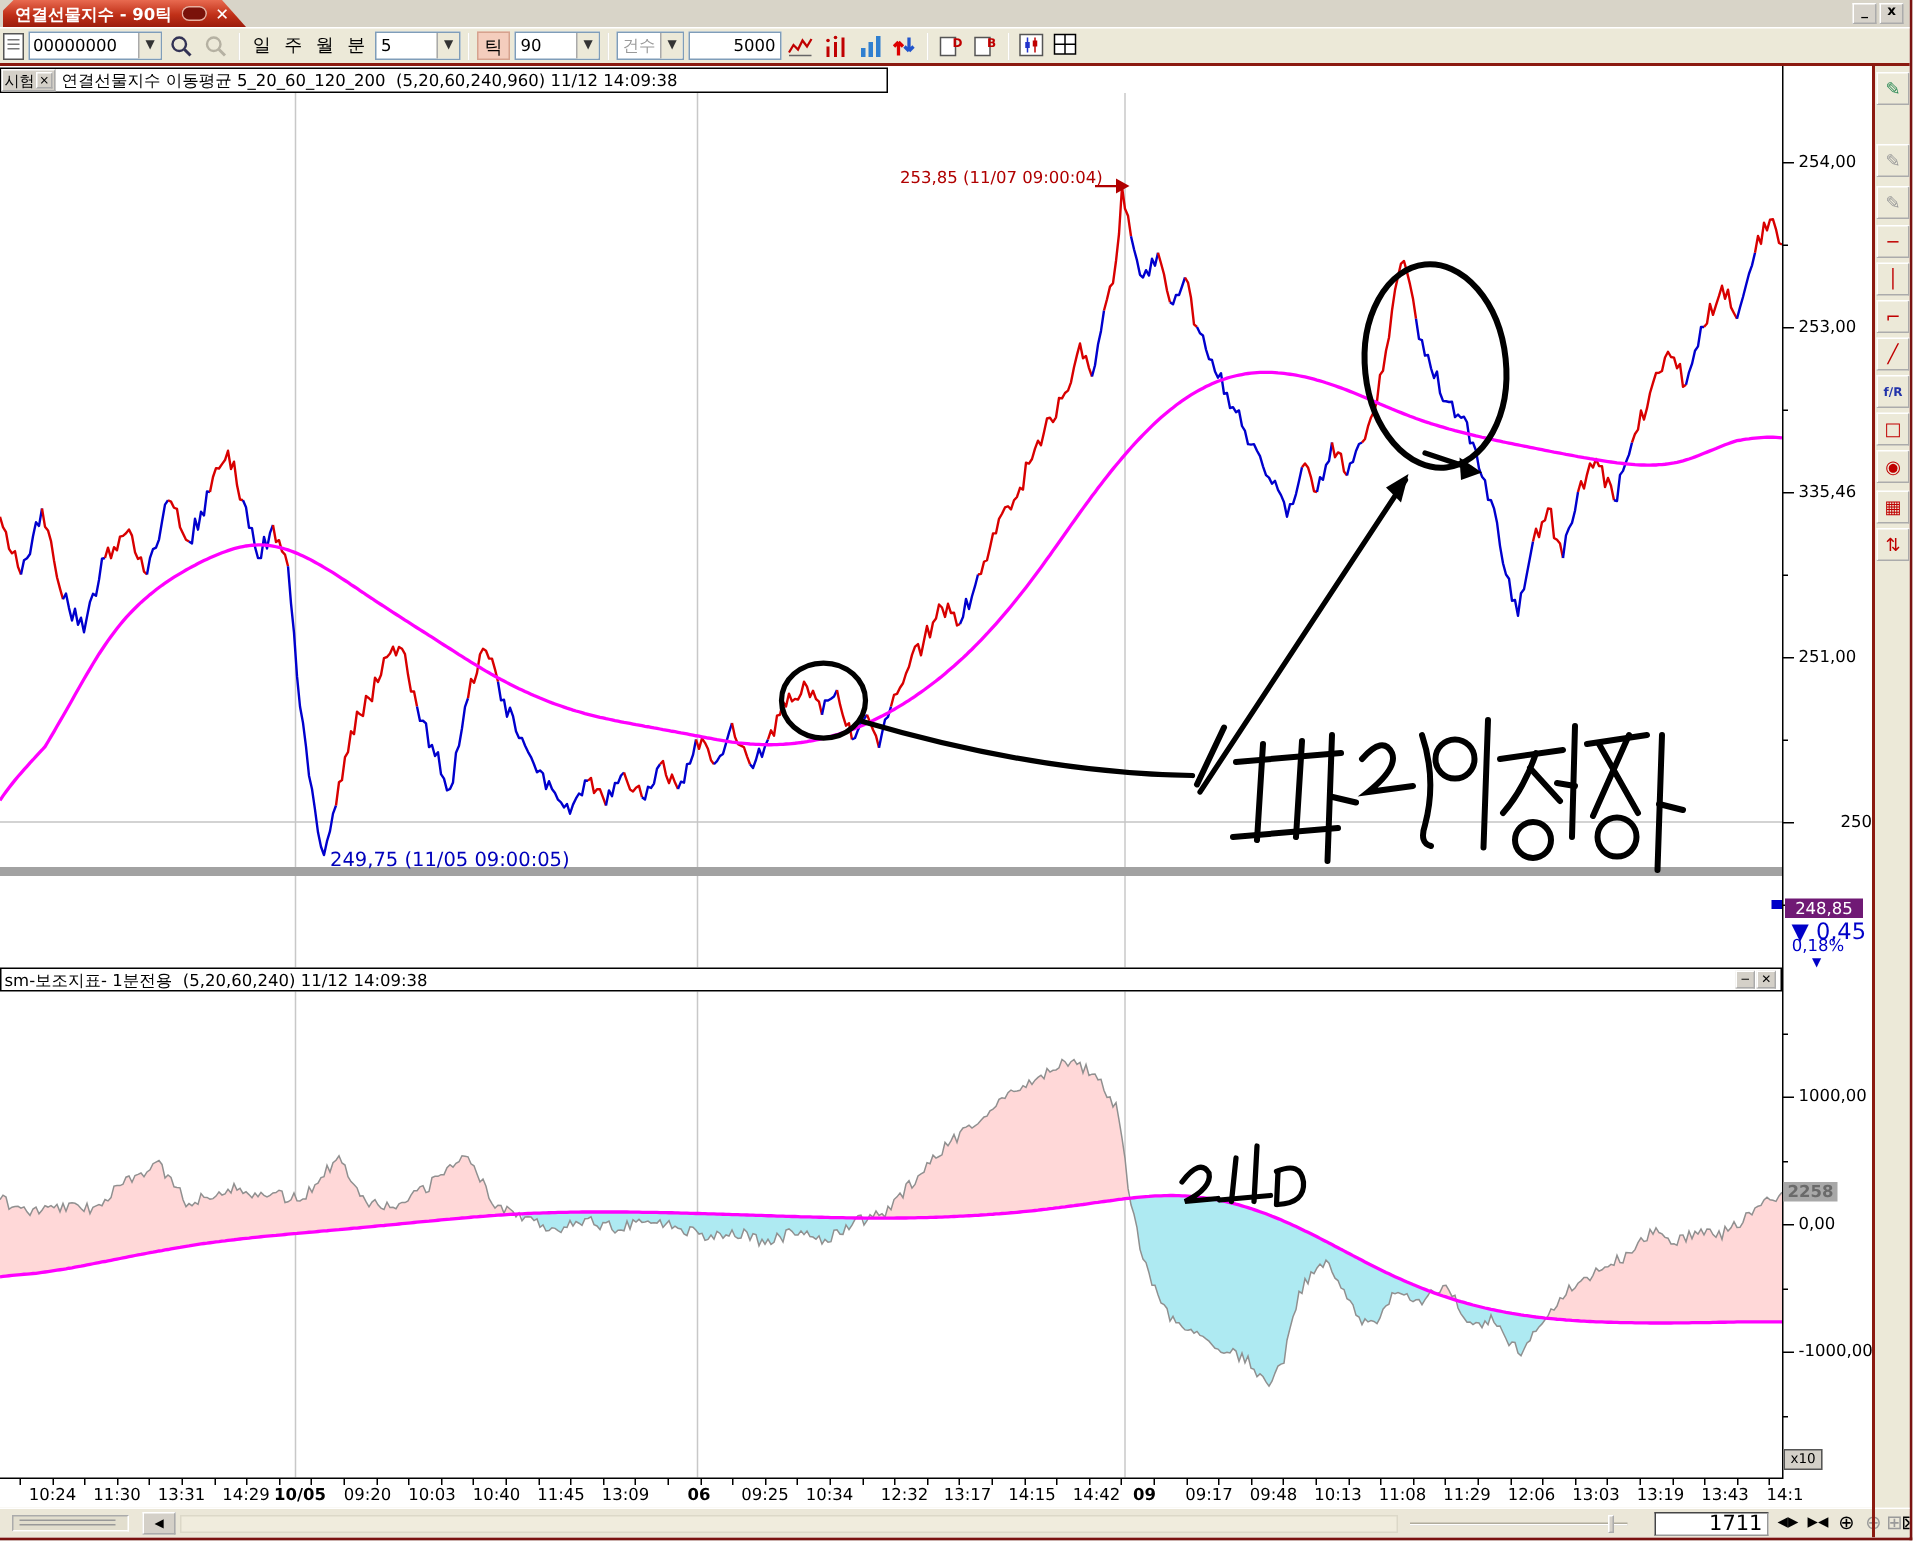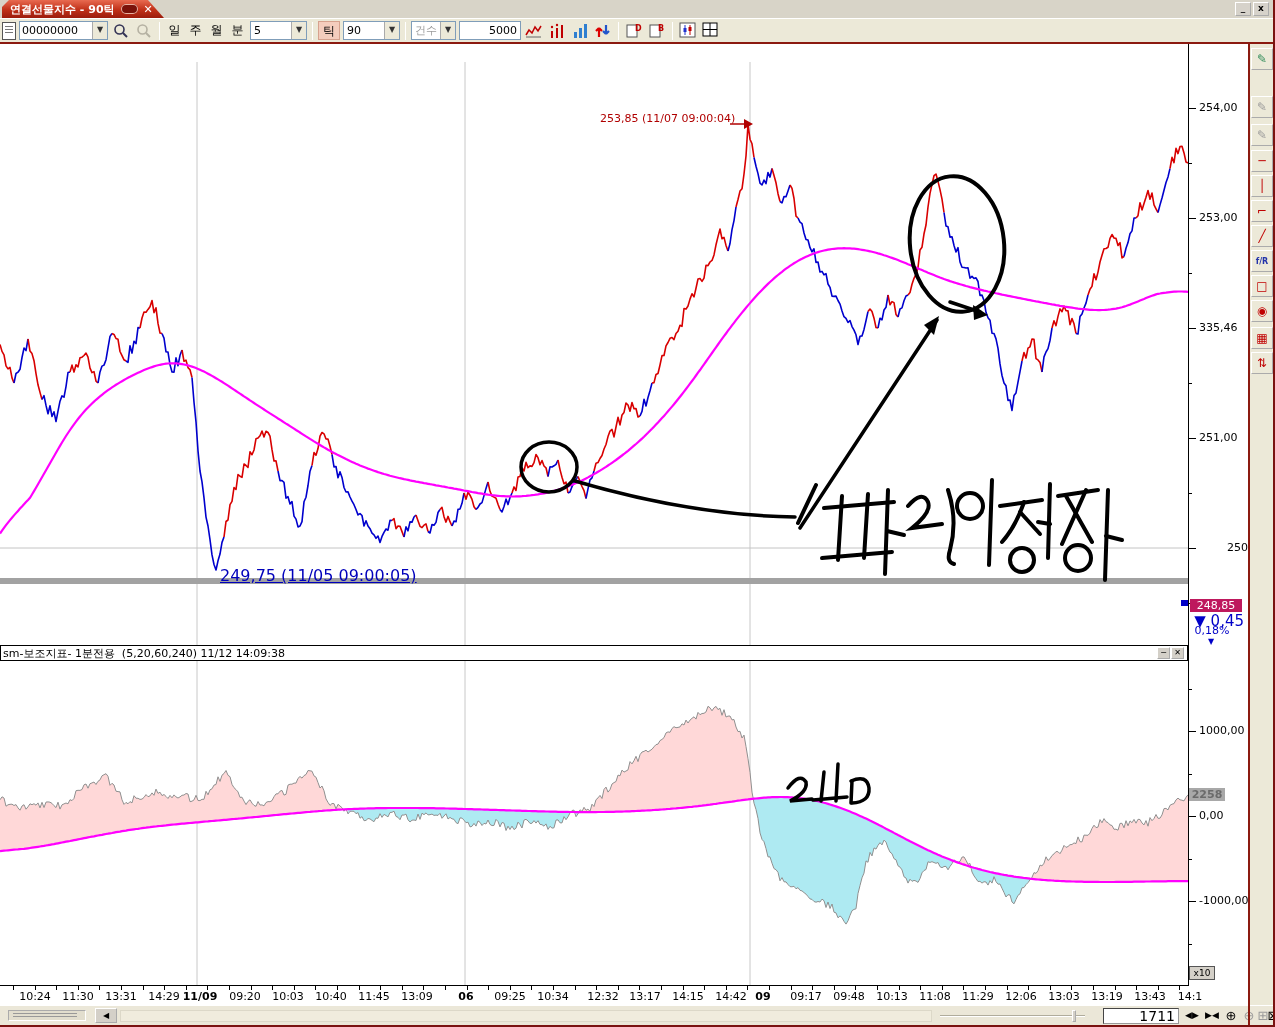--- a/index.html
+++ b/index.html
@@ -43,22 +43,22 @@
   .tag-close{width:11px;height:11px;background:#d4d0c8;border:1px outset #fff;font-size:8px;
              line-height:9px;text-align:center;}
   .hdr-text{white-space:pre;color:#000;}
   .sub-header-box{position:absolute;left:0;top:645px;width:1188px;height:16px;background:#fff;
                   border:1px solid #000;display:flex;align-items:center;font-size:11px;padding:0 2px;}
   .sub-btns{position:absolute;right:3px;top:1px;display:flex;gap:1px;}
   .mini-btn{width:13px;height:12px;background:#d4d0c8;border:1px outset #fff;font-size:8px;
             line-height:10px;text-align:center;}
   
   .annot-high{position:absolute;left:600px;top:112px;color:#b00000;font-size:11px;}
-  .annot-low{position:absolute;left:220px;top:566px;color:#0000bb;font-size:16px;text-decoration:underline;}
-  .price-badge{position:absolute;left:1190px;top:599px;width:52px;height:13px;background:#be185d;
+  .annot-low{position:absolute;left:220px;top:566px;color:#0000bb;font-size:13px;}
+  .price-badge{position:absolute;left:1190px;top:599px;width:52px;height:13px;background:#701a75;
                color:#fff;font-size:11px;line-height:13px;text-align:center;}
   .chg-row{position:absolute;left:1192px;top:612px;width:52px;color:#0000c8;font-size:15px;text-align:right;}
   .pct-row{position:absolute;left:1186px;top:624px;width:52px;color:#0000c8;font-size:11px;text-align:center;}
   .tiny-tri{position:absolute;left:1208px;top:637px;color:#0000c8;font-size:8px;}
   .osc-badge{position:absolute;left:1189px;top:788px;width:36px;height:13px;background:#a8a8a8;
              color:#6a6a6a;font-size:11px;line-height:13px;text-align:center;font-weight:bold;}
   .x10-box{position:absolute;left:1189px;top:966px;width:26px;height:14px;background:#d4d0c8;
            border:1px solid #555;font-size:9px;line-height:12px;text-align:center;}
   
   .axis-label{position:absolute;font-size:11px;color:#000;}
@@ -329,20 +329,27 @@
           <path d="M788,128 Q800,112 806,122 Q808,132 790,141 L812,139"></path>
           <path d="M824,112 L821,141"></path>
           <path d="M838,104 L836,141"></path>
           <path d="M813,140 L847,137"></path>
           <path d="M852,121 L851,143"></path>
           <path d="M851,121 Q867,114 869,128 Q870,142 852,143"></path>
         </g>
       </svg></div>
   <div class="plot-rborder"></div>
 
+  <div class="main-header-box">
+    <div class="tag-box">
+      <span>시험</span>
+      <span class="tag-close">×</span>
+    </div>
+    <span class="hdr-text">연결선물지수 이동평균 5_20_60_120_200  (5,20,60,240,960) 11/12 14:09:38</span>
+  </div>
 
   <div class="sub-header-box">
     <span class="hdr-text">sm-보조지표- 1분전용  (5,20,60,240) 11/12 14:09:38</span>
     <div class="sub-btns">
       <div class="mini-btn">−</div>
       <div class="mini-btn">✕</div>
     </div>
   </div>
 
   <div class="annot-high">253,85 (11/07 09:00:04)</div>
@@ -428,21 +435,21 @@
       <div class="tick-line" style="left: 1071px; top: 0px; width: 1px; height: 4px;"></div>
       <div class="tick-line" style="left: 1093px; top: 0px; width: 1px; height: 4px;"></div>
       <div class="tick-line" style="left: 1115px; top: 0px; width: 1px; height: 4px;"></div>
       <div class="tick-line" style="left: 1136px; top: 0px; width: 1px; height: 4px;"></div>
       <div class="tick-line" style="left: 1158px; top: 0px; width: 1px; height: 4px;"></div>
       <div class="tick-line" style="left: 1179px; top: 0px; width: 1px; height: 4px;"></div>
       <div class="time-label" style="left: 35px; font-weight: normal;">10:24</div>
       <div class="time-label" style="left: 78px; font-weight: normal;">11:30</div>
       <div class="time-label" style="left: 121px; font-weight: normal;">13:31</div>
       <div class="time-label" style="left: 164px; font-weight: normal;">14:29</div>
-      <div class="time-label" style="left: 200px; font-weight: bold;">11/09</div>
+      <div class="time-label" style="left: 200px; font-weight: bold;">10/05</div>
       <div class="time-label" style="left: 245px; font-weight: normal;">09:20</div>
       <div class="time-label" style="left: 288px; font-weight: normal;">10:03</div>
       <div class="time-label" style="left: 331px; font-weight: normal;">10:40</div>
       <div class="time-label" style="left: 374px; font-weight: normal;">11:45</div>
       <div class="time-label" style="left: 417px; font-weight: normal;">13:09</div>
       <div class="time-label" style="left: 466px; font-weight: bold;">06</div>
       <div class="time-label" style="left: 510px; font-weight: normal;">09:25</div>
       <div class="time-label" style="left: 553px; font-weight: normal;">10:34</div>
       <div class="time-label" style="left: 603px; font-weight: normal;">12:32</div>
       <div class="time-label" style="left: 645px; font-weight: normal;">13:17</div>

